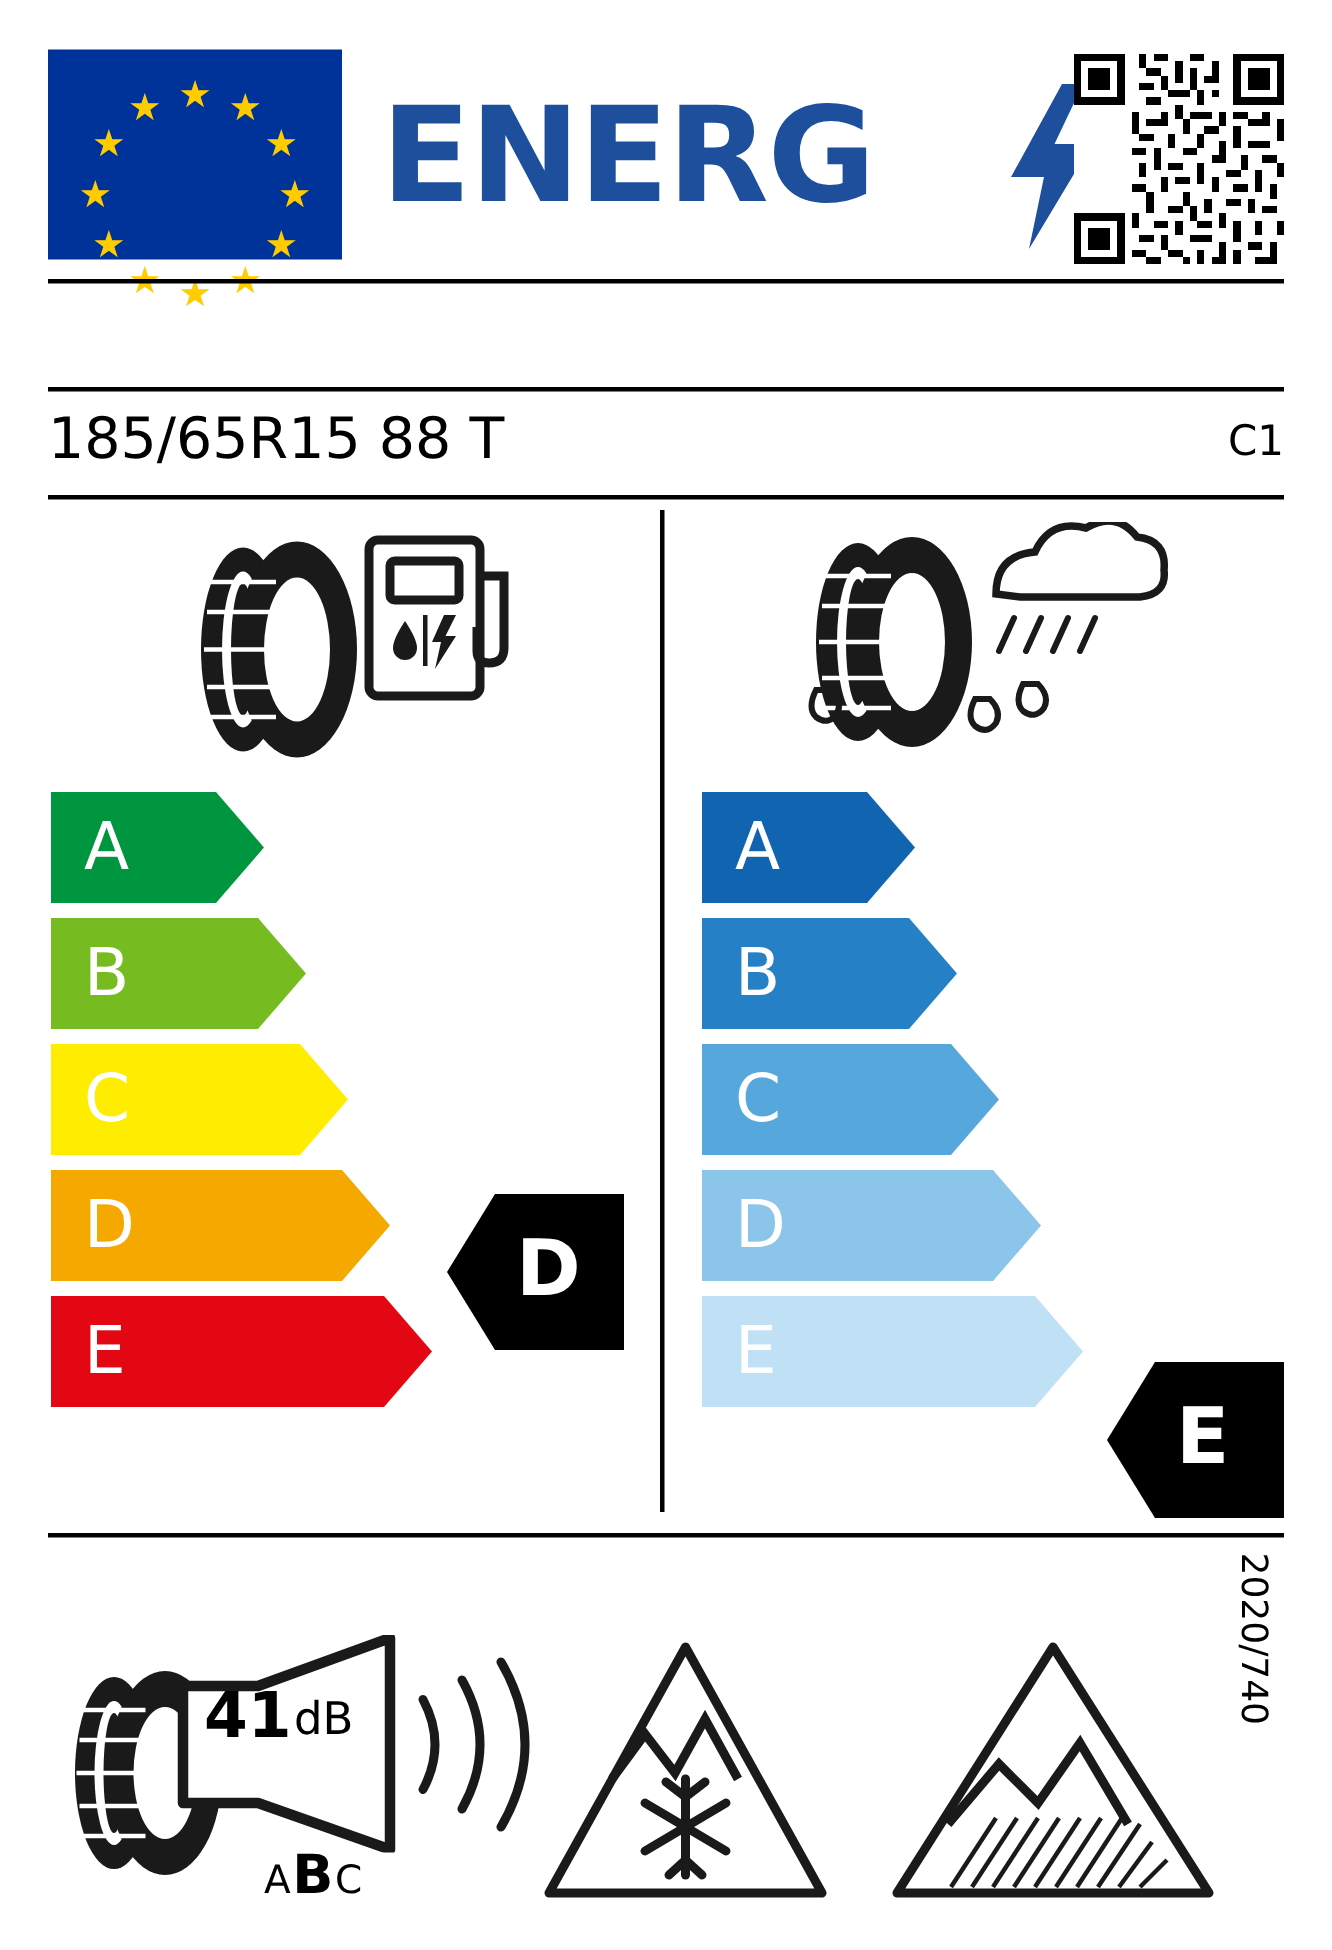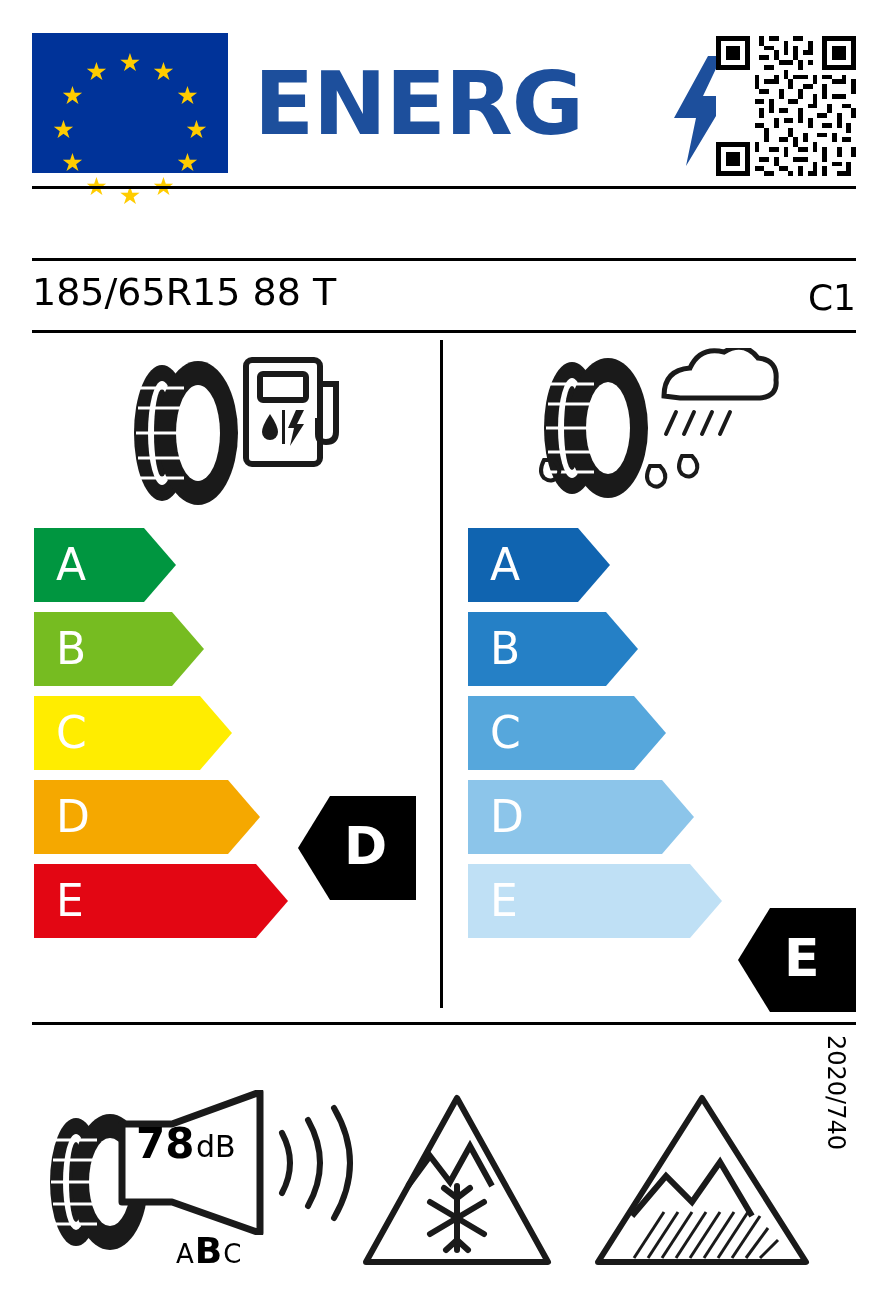--- a/index.html
+++ b/index.html
@@ -118,21 +118,21 @@
     position: absolute;
     left: 32px;
     top: 270px;
     font-size: 38px;
     text-align: center;
   }
   .tyre-class {
     position: absolute;
     right: 32px;
     top: 277px;
-    font-size: 36px;
+    font-size: 28px;
   }
 
   
   .pic-fuel {
     position: absolute;
     left: 120px;
     top: 348px;
     width: 230px;
     height: 165px;
   }
@@ -544,21 +544,21 @@
         <line x1="9" y1="82" x2="59" y2="82"></line>
         <line x1="11" y1="104" x2="57" y2="104"></line>
         <line x1="13" y1="124" x2="55" y2="124"></line>
       </g>
     </svg>
 
     <svg class="speaker" viewBox="0 0 190 145">
       <polygon points="10,34 10,112 60,112 148,143 148,2 60,34" fill="#fff" stroke="#1a1a1a" stroke-width="7" stroke-linejoin="round"></polygon>
     </svg>
 
-    <div class="db-value">78</div>
+    <div class="db-value">41</div>
     <div class="db-unit">dB</div>
 
     <svg class="waves" viewBox="0 0 90 130">
       <g fill="none" stroke="#1a1a1a" stroke-width="6" stroke-linecap="round">
         <path d="M10 35 q16 30 0 60"></path>
         <path d="M36 22 q24 43 0 86"></path>
         <path d="M62 10 q32 55 0 110"></path>
       </g>
     </svg>
 

